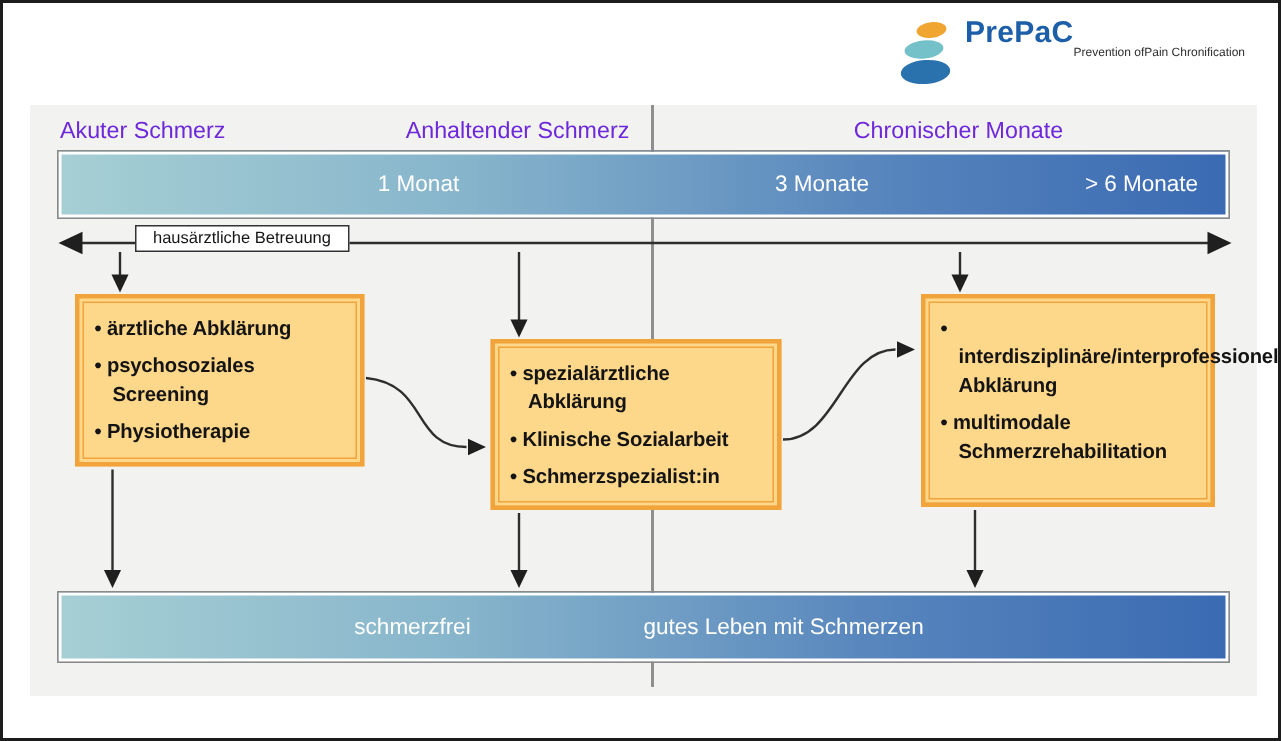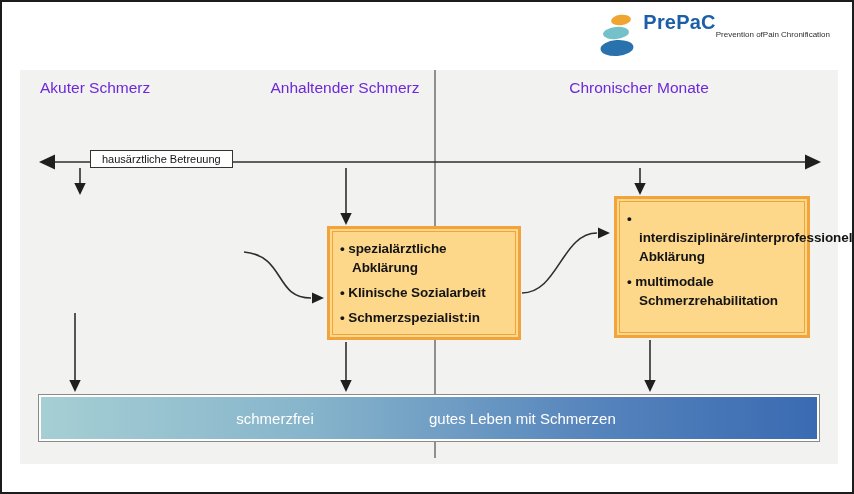--- a/index.html
+++ b/index.html
@@ -84,20 +84,25 @@
   </div>
 
   <div class="panel"></div>
 
   <div class="divider"></div>
 
   <div class="phase left">Akuter Schmerz</div>
   <div class="phase center" style="left:343px;">Anhaltender Schmerz</div>
   <div class="phase center" style="left:637px;">Chronischer Monate</div>
 
+  <div class="bar top">
+    <span class="bar-label" style="left:240px;">1 Monat</span>
+    <span class="bar-label" style="left:509px;">3 Monate</span>
+    <span class="bar-label" style="left:722px;">&gt; 6 Monate</span>
+  </div>
 
   <svg class="arrows" viewBox="0 0 854 494">
     <g stroke="#2e2e2e" stroke-width="1.6" fill="none">
 
       <line x1="48" y1="160" x2="808" y2="160"></line>
 
       <line x1="78" y1="166" x2="78" y2="182"></line>
       <line x1="344" y1="166" x2="344" y2="212"></line>
       <line x1="638" y1="166" x2="638" y2="182"></line>
 
@@ -117,20 +122,27 @@
       <polygon points="73,390 67.3,378 78.7,378"></polygon>
       <polygon points="344,390 338.3,378 349.7,378"></polygon>
       <polygon points="648,390 642.3,378 653.7,378"></polygon>
       <polygon points="322,296 310,290.5 310,301.5"></polygon>
       <polygon points="608,231 596,225.5 596,236.5"></polygon>
     </g>
   </svg>
 
   <div class="care-box">hausärztliche Betreuung</div>
 
+  <div class="obox b1">
+    <ul>
+      <li>ärztliche Abklärung</li>
+      <li>psychosoziales Screening</li>
+      <li>Physiotherapie</li>
+    </ul>
+  </div>
 
   <div class="obox b2">
     <ul>
       <li>spezialärztliche Abklärung</li>
       <li>Klinische Sozialarbeit</li>
       <li>Schmerzspezialist:in</li>
     </ul>
   </div>
 
   <div class="obox b3">

